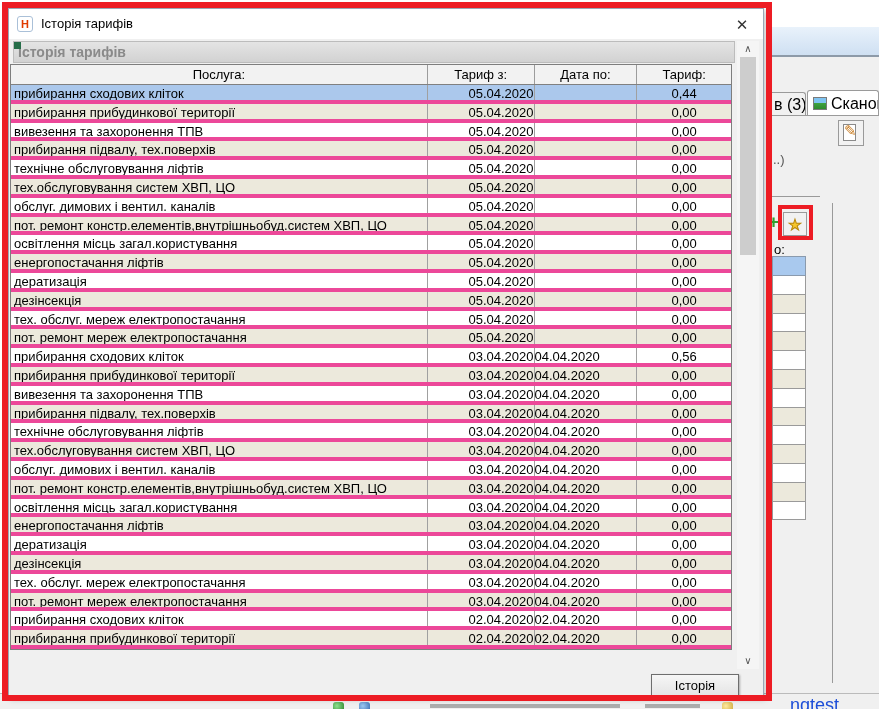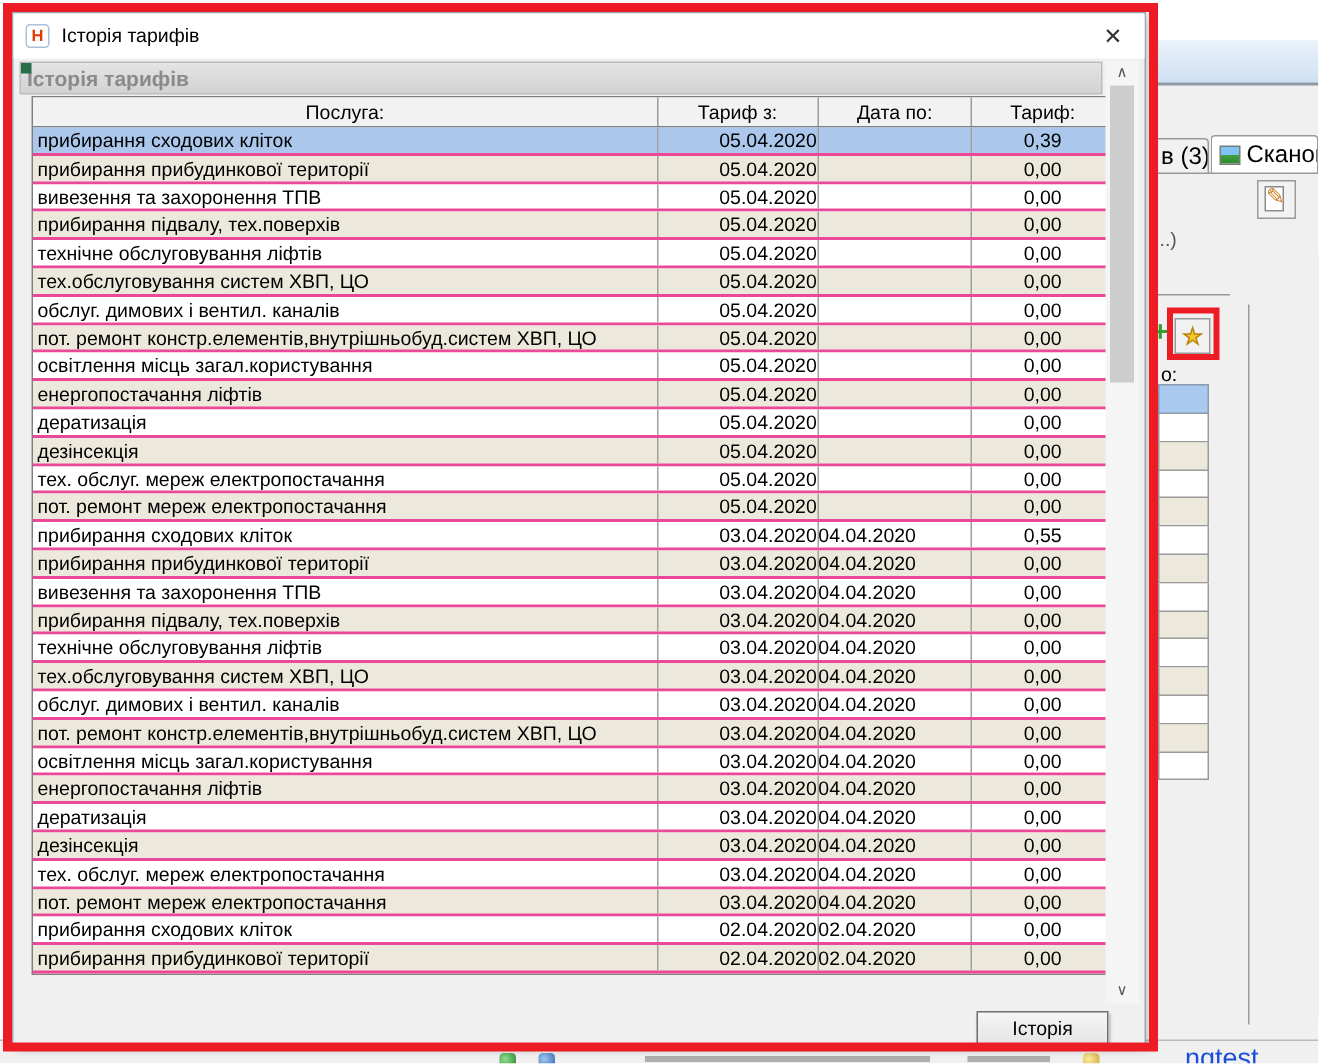--- a/index.html
+++ b/index.html
@@ -56,24 +56,24 @@
              text-align:center; line-height:14px; }
   .wtitle { position:absolute; left:32px; top:7px; font-size:13px; color:#000; }
   .wclose { position:absolute; right:10px; top:6px; width:22px; height:20px; font-size:15px; color:#333;
             text-align:center; line-height:20px; cursor:pointer; }
   .groupbar { position:absolute; left:4px; top:32px; width:722px; height:22px;
               background:linear-gradient(180deg,#e4e4e4,#d2d2d2); border:1px solid #bcbcbc;
               font-size:14px; font-weight:bold; color:#8a8a8a; padding-left:4px; line-height:20px; }
   .grip { position:absolute; left:0; top:0; width:7px; height:7px; background:#276e49; }
 
   
-  .grid { position:absolute; left:12px; top:55px; width:722px; border:1px solid #7e7e7e; background:#ffffff; }
+  .grid { position:absolute; left:1px; top:55px; width:722px; border:1px solid #7e7e7e; background:#ffffff; }
   .grid-header { display:flex; height:20px; background:#f2f2f2; border-bottom:1px solid #808080; }
   .grid-header .cell { font-size:13px; color:#000; text-align:center; line-height:19px; border-right:1px solid #9c9c9c; overflow:hidden; white-space:nowrap; }
-  .grid-row { display:flex; height:18.8px; background:#ffffff; border-bottom:2px solid #ec4899; }
+  .grid-row { display:flex; height:18.8px; background:#ffffff; border-bottom:4px solid #ec4899; }
   .grid-body .grid-row:nth-child(even) { background:#ece9dc; }
   .grid-body .grid-row.selected { background:#abc8ec; }
   .grid-row .cell { font-size:13px; color:#000; line-height:17.5px; border-right:1px solid #a0a0a0; overflow:hidden; white-space:nowrap; }
   .c-service { width:418px; padding-left:3px; }
   .c-from { width:107px; text-align:right; }
   .c-to { width:103px; text-align:left; }
   .c-tariff { width:94px; text-align:center; border-right:none !important; }
   .grid-header .c-service { padding-left:0; }
 
   
@@ -167,21 +167,21 @@
         <div class="cell c-service">Послуга:</div>
         <div class="cell c-from">Тариф з:</div>
         <div class="cell c-to">Дата по:</div>
         <div class="cell c-tariff">Тариф:</div>
       </div>
       <div class="grid-body" id="grid-body">
           <div class="grid-row selected">
             <div class="cell c-service">прибирання сходових кліток</div>
             <div class="cell c-from">05.04.2020</div>
             <div class="cell c-to"></div>
-            <div class="cell c-tariff">0,39</div>
+            <div class="cell c-tariff">0,44</div>
           </div>
           <div class="grid-row">
             <div class="cell c-service">прибирання прибудинкової території</div>
             <div class="cell c-from">05.04.2020</div>
             <div class="cell c-to"></div>
             <div class="cell c-tariff">0,00</div>
           </div>
           <div class="grid-row">
             <div class="cell c-service">вивезення та захоронення ТПВ</div>
             <div class="cell c-from">05.04.2020</div>
@@ -251,21 +251,21 @@
           <div class="grid-row">
             <div class="cell c-service">пот. ремонт мереж електропостачання</div>
             <div class="cell c-from">05.04.2020</div>
             <div class="cell c-to"></div>
             <div class="cell c-tariff">0,00</div>
           </div>
           <div class="grid-row">
             <div class="cell c-service">прибирання сходових кліток</div>
             <div class="cell c-from">03.04.2020</div>
             <div class="cell c-to">04.04.2020</div>
-            <div class="cell c-tariff">0,55</div>
+            <div class="cell c-tariff">0,56</div>
           </div>
           <div class="grid-row">
             <div class="cell c-service">прибирання прибудинкової території</div>
             <div class="cell c-from">03.04.2020</div>
             <div class="cell c-to">04.04.2020</div>
             <div class="cell c-tariff">0,00</div>
           </div>
           <div class="grid-row">
             <div class="cell c-service">вивезення та захоронення ТПВ</div>
             <div class="cell c-from">03.04.2020</div>

